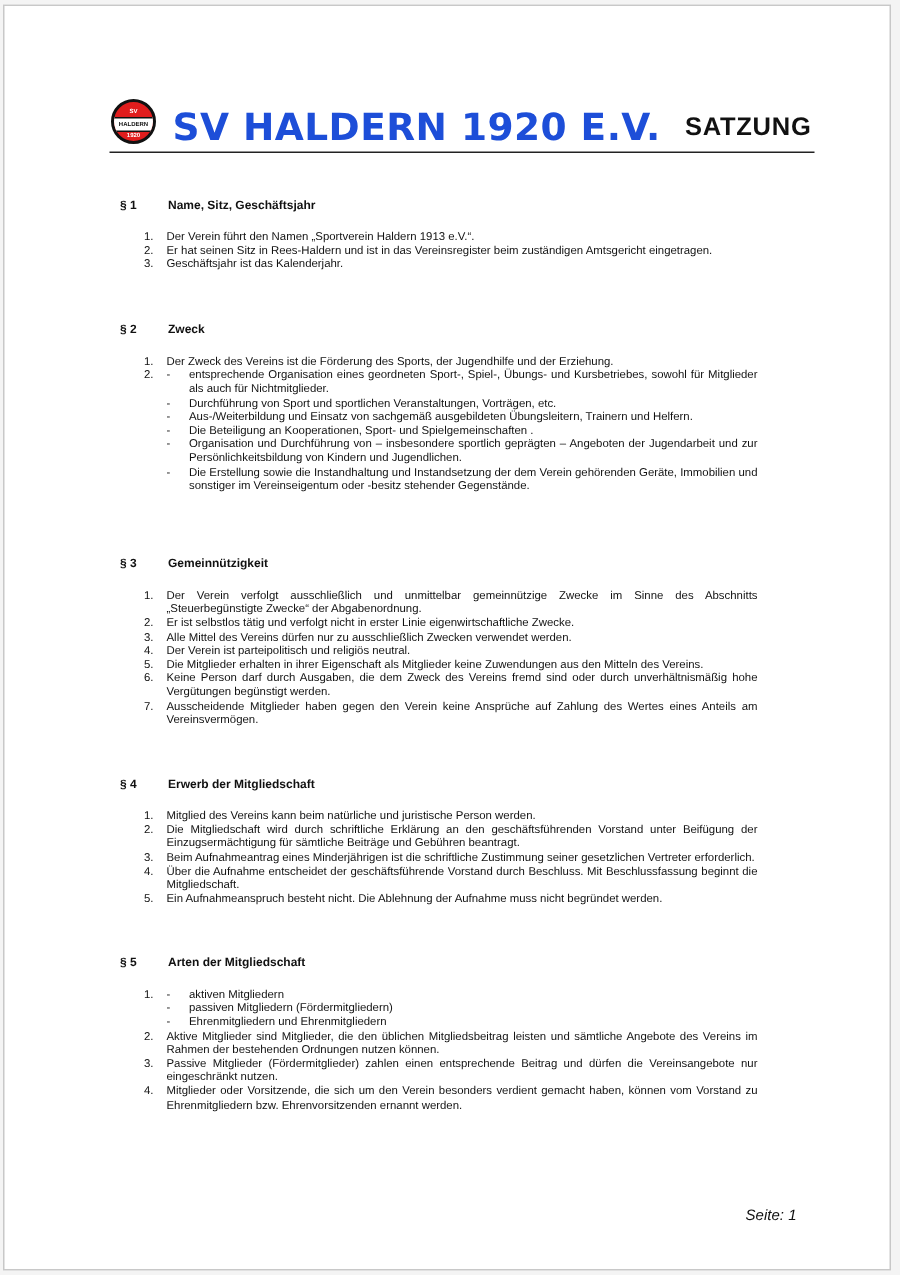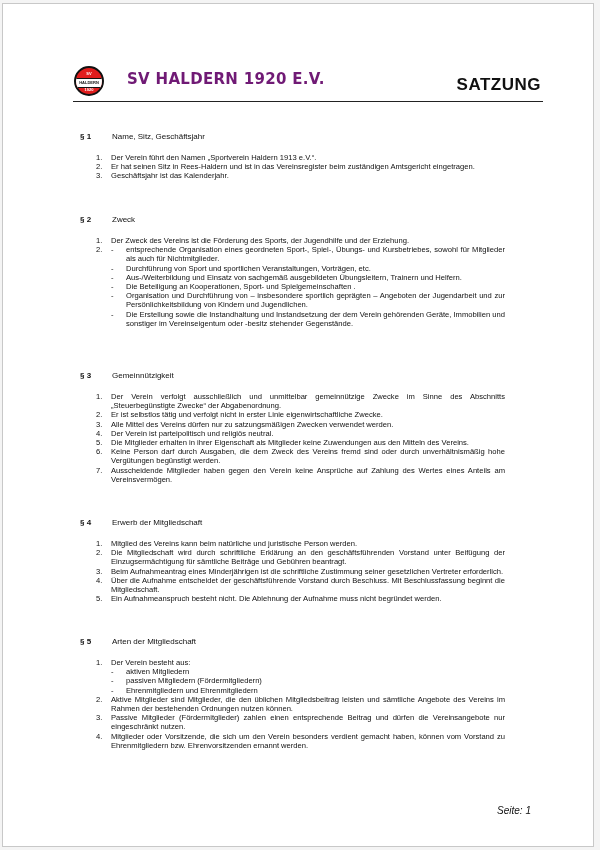--- a/index.html
+++ b/index.html
@@ -17,30 +17,30 @@
     background: #e11d1d; border: 2px solid #111; box-sizing: border-box; overflow: hidden;
   }
   .logo .band {
     position: absolute; left: 0; top: 10px; width: 100%; height: 8px; background: #fff;
     border-top: 1px solid #111; border-bottom: 1px solid #111;
     font-size: 4px; font-weight: bold; text-align: center; line-height: 7px; color: #111;
   }
   .logo .top { position: absolute; top: 3px; width: 100%; text-align: center; font-size: 4px; color: #fff; font-weight: bold; }
   .logo .bot { position: absolute; top: 19px; width: 100%; text-align: center; font-size: 4px; color: #fff; font-weight: bold; }
   .club-name {
-    position: absolute; left: 124px; top: 66px; font-size: 15px; font-weight: bold; letter-spacing: 0.3px;
-    font-family: "DejaVu Sans", sans-serif; color: #701a75;
+    position: absolute; left: 112px; top: 66px; font-size: 25px; font-weight: bold; letter-spacing: 0.3px;
+    font-family: "DejaVu Sans", sans-serif; color: #1d4ed8;
   }
   .doc-type { position: absolute; right: 52px; top: 71px; font-size: 17px; font-weight: bold; color: #111; letter-spacing: 0.5px; }
   .rule { position: absolute; left: 70px; right: 50px; top: 97px; height: 1px; background: #222; }
 
   .content { position: absolute; left: 0; top: 0; width: 100%; }
   .section { position: absolute; left: 0; width: 100%; }
   .sec-num { position: absolute; left: 77px; font-size: 8px; font-weight: bold; }
-  .sec-title { position: absolute; left: 109px; font-size: 8px; font-weight: normal; }
+  .sec-title { position: absolute; left: 109px; font-size: 8px; font-weight: bold; }
   .items { position: absolute; left: 93px; right: 88px; font-size: 7.6px; line-height: 9.2px; text-align: justify; }
   .item { position: relative; padding-left: 15px; }
   .item .num { position: absolute; left: 0; top: 0; }
   .sub { position: relative; padding-left: 15px; }
   .sub .dash { position: absolute; left: 0; top: 0; }
   .footer { position: absolute; right: 62px; top: 801px; font-size: 10px; font-style: italic; }
 </style>
 </head>
 <body>
 
@@ -119,21 +119,21 @@
           <div class="item">
             <span class="num">1.</span>
             <div>Der Verein verfolgt ausschließlich und unmittelbar gemeinnützige Zwecke im Sinne des Abschnitts „Steuerbegünstigte Zwecke“ der Abgabenordnung.</div>
           </div>
           <div class="item">
             <span class="num">2.</span>
             <div>Er ist selbstlos tätig und verfolgt nicht in erster Linie eigenwirtschaftliche Zwecke.</div>
           </div>
           <div class="item">
             <span class="num">3.</span>
-            <div>Alle Mittel des Vereins dürfen nur zu satzungsmäßigen Zwecken verwendet werden.</div>
+            <div>Alle Mittel des Vereins dürfen nur zu ausschließlich Zwecken verwendet werden.</div>
           </div>
           <div class="item">
             <span class="num">4.</span>
             <div>Der Verein ist parteipolitisch und religiös neutral.</div>
           </div>
           <div class="item">
             <span class="num">5.</span>
             <div>Die Mitglieder erhalten in ihrer Eigenschaft als Mitglieder keine Zuwendungen aus den Mitteln des Vereins.</div>
           </div>
           <div class="item">
@@ -171,21 +171,20 @@
             <div>Ein Aufnahmeanspruch besteht nicht. Die Ablehnung der Aufnahme muss nicht begründet werden.</div>
           </div>
         </div>
       </div>
       <div class="section" style="top: 633px;">
         <div class="sec-num">§ 5</div>
         <div class="sec-title">Arten der Mitgliedschaft</div>
         <div class="items" style="top: 21px;">
           <div class="item">
             <span class="num">1.</span>
-            <div>Der Verein besteht aus:</div>
             <div class="sub">
               <span class="dash">-</span>
               <div>aktiven Mitgliedern</div>
             </div>
             <div class="sub">
               <span class="dash">-</span>
               <div>passiven Mitgliedern (Fördermitgliedern)</div>
             </div>
             <div class="sub">
               <span class="dash">-</span>

